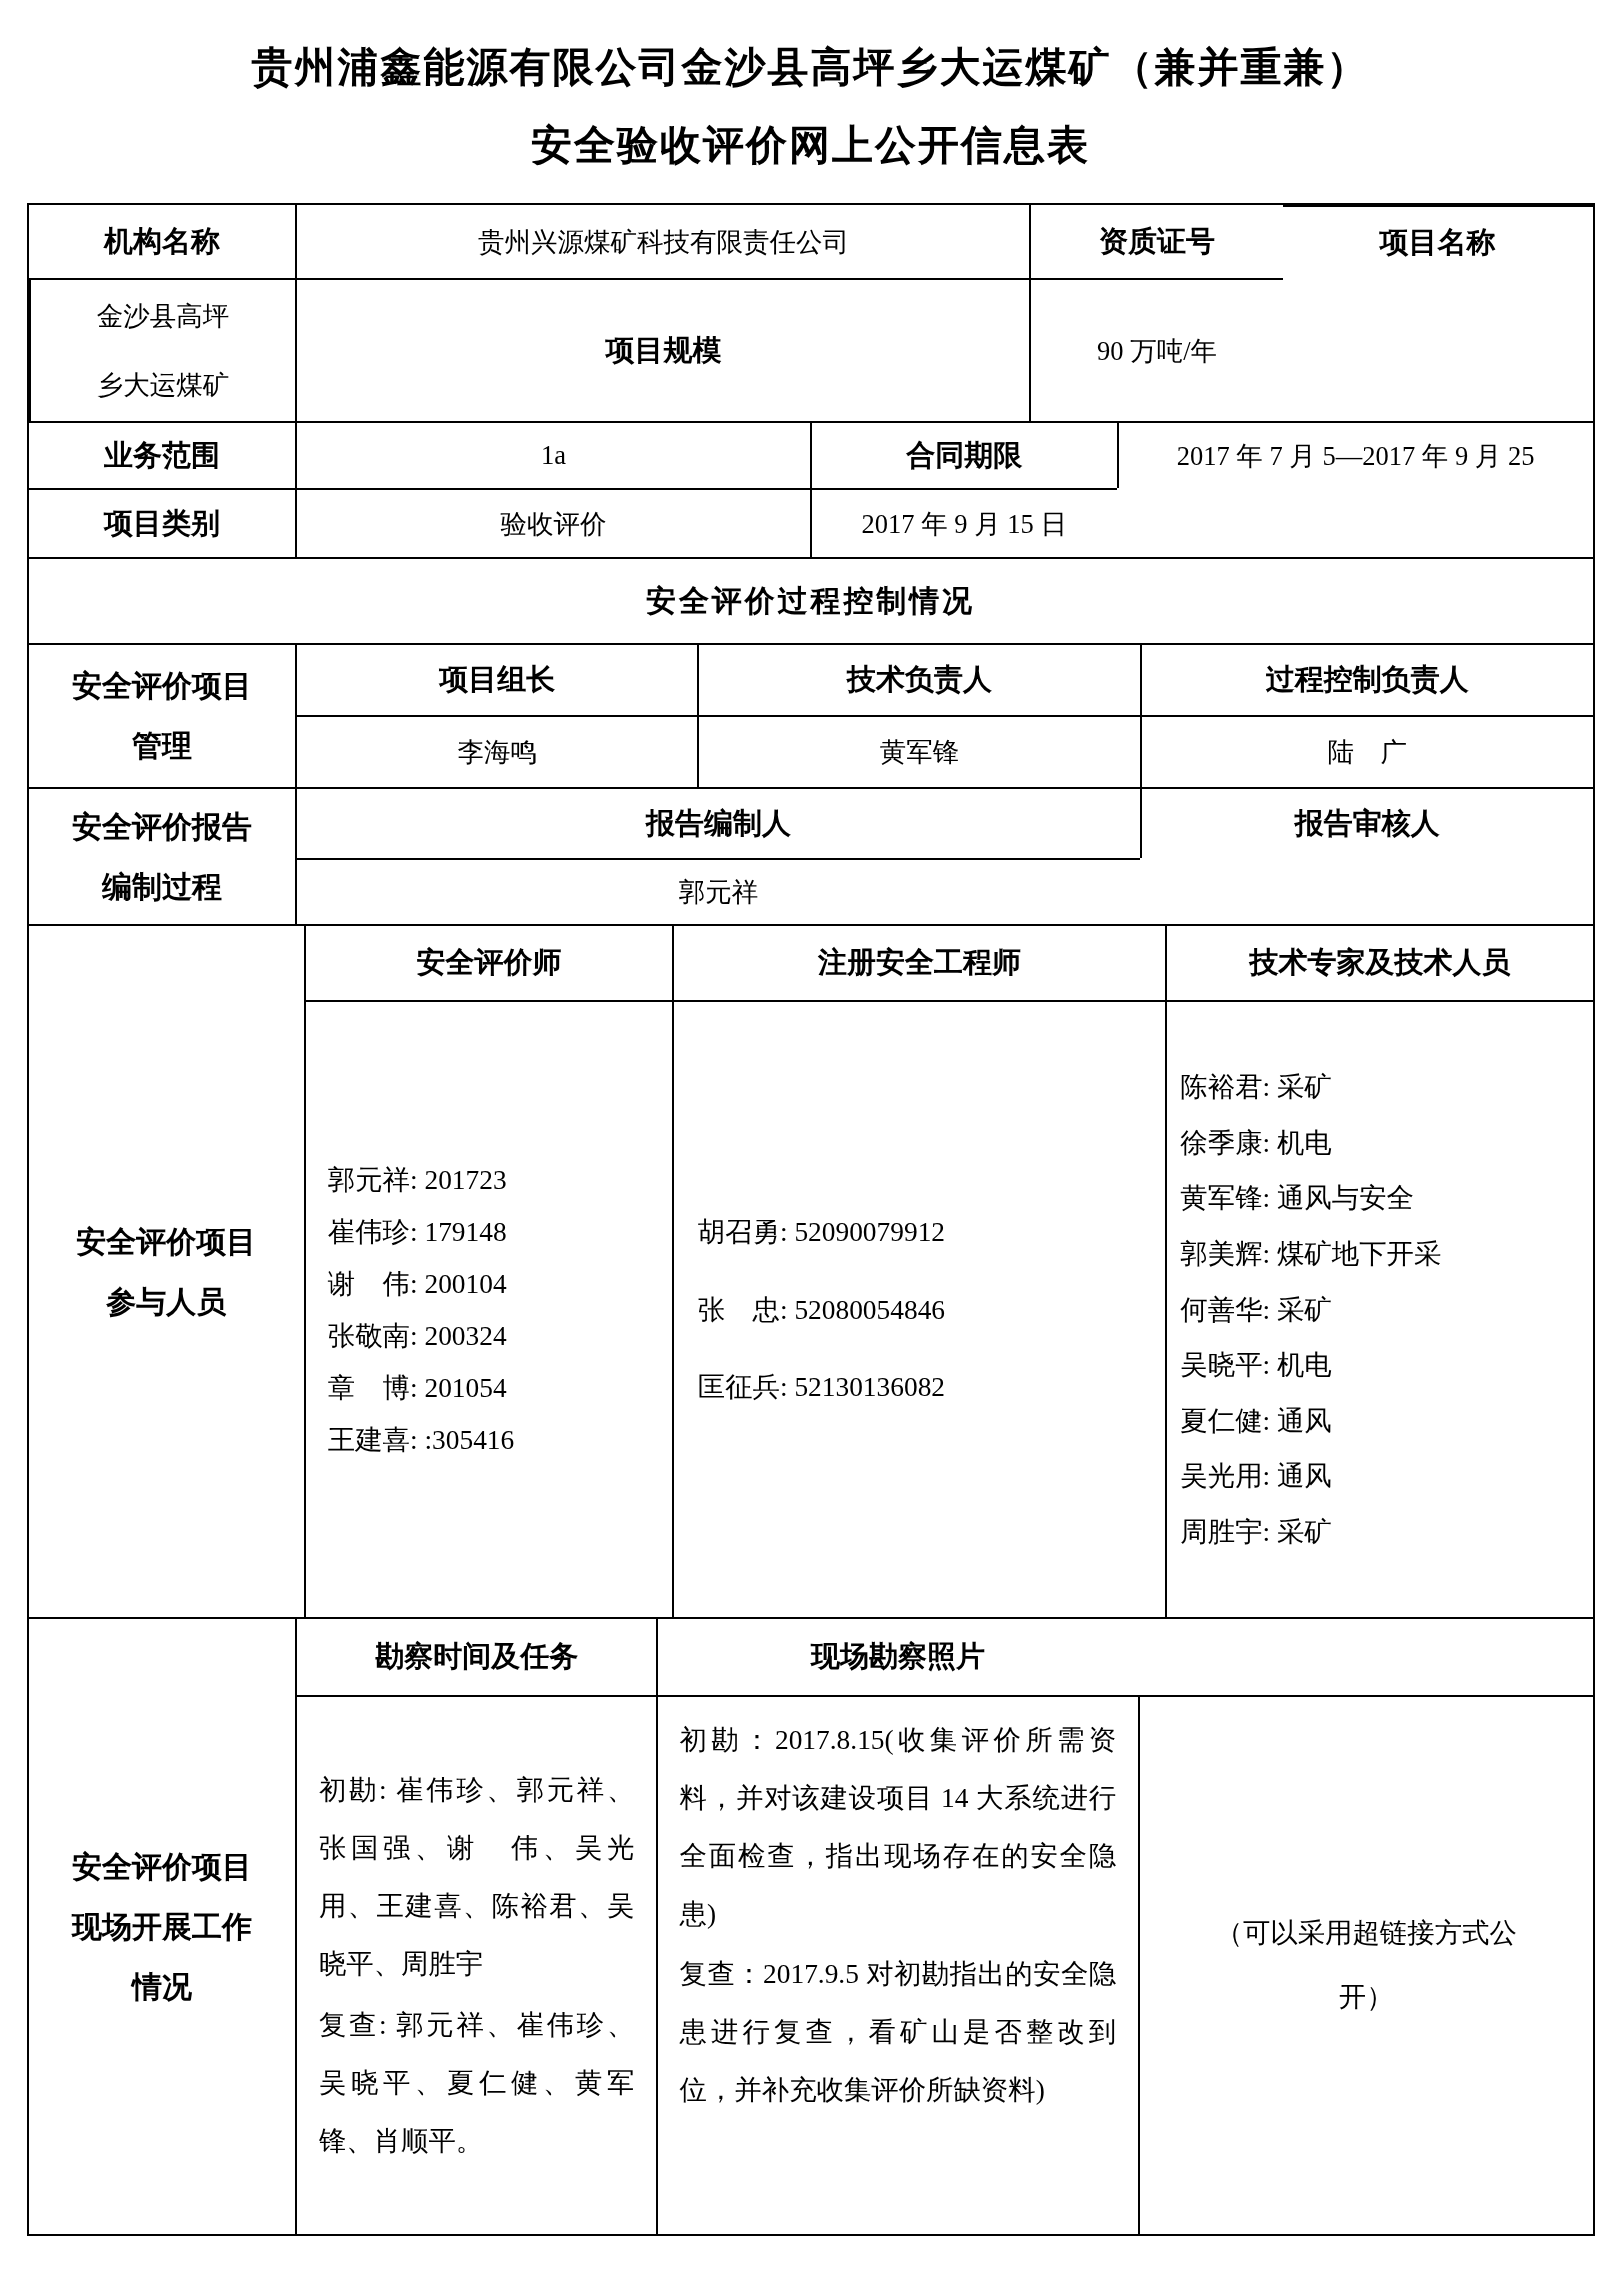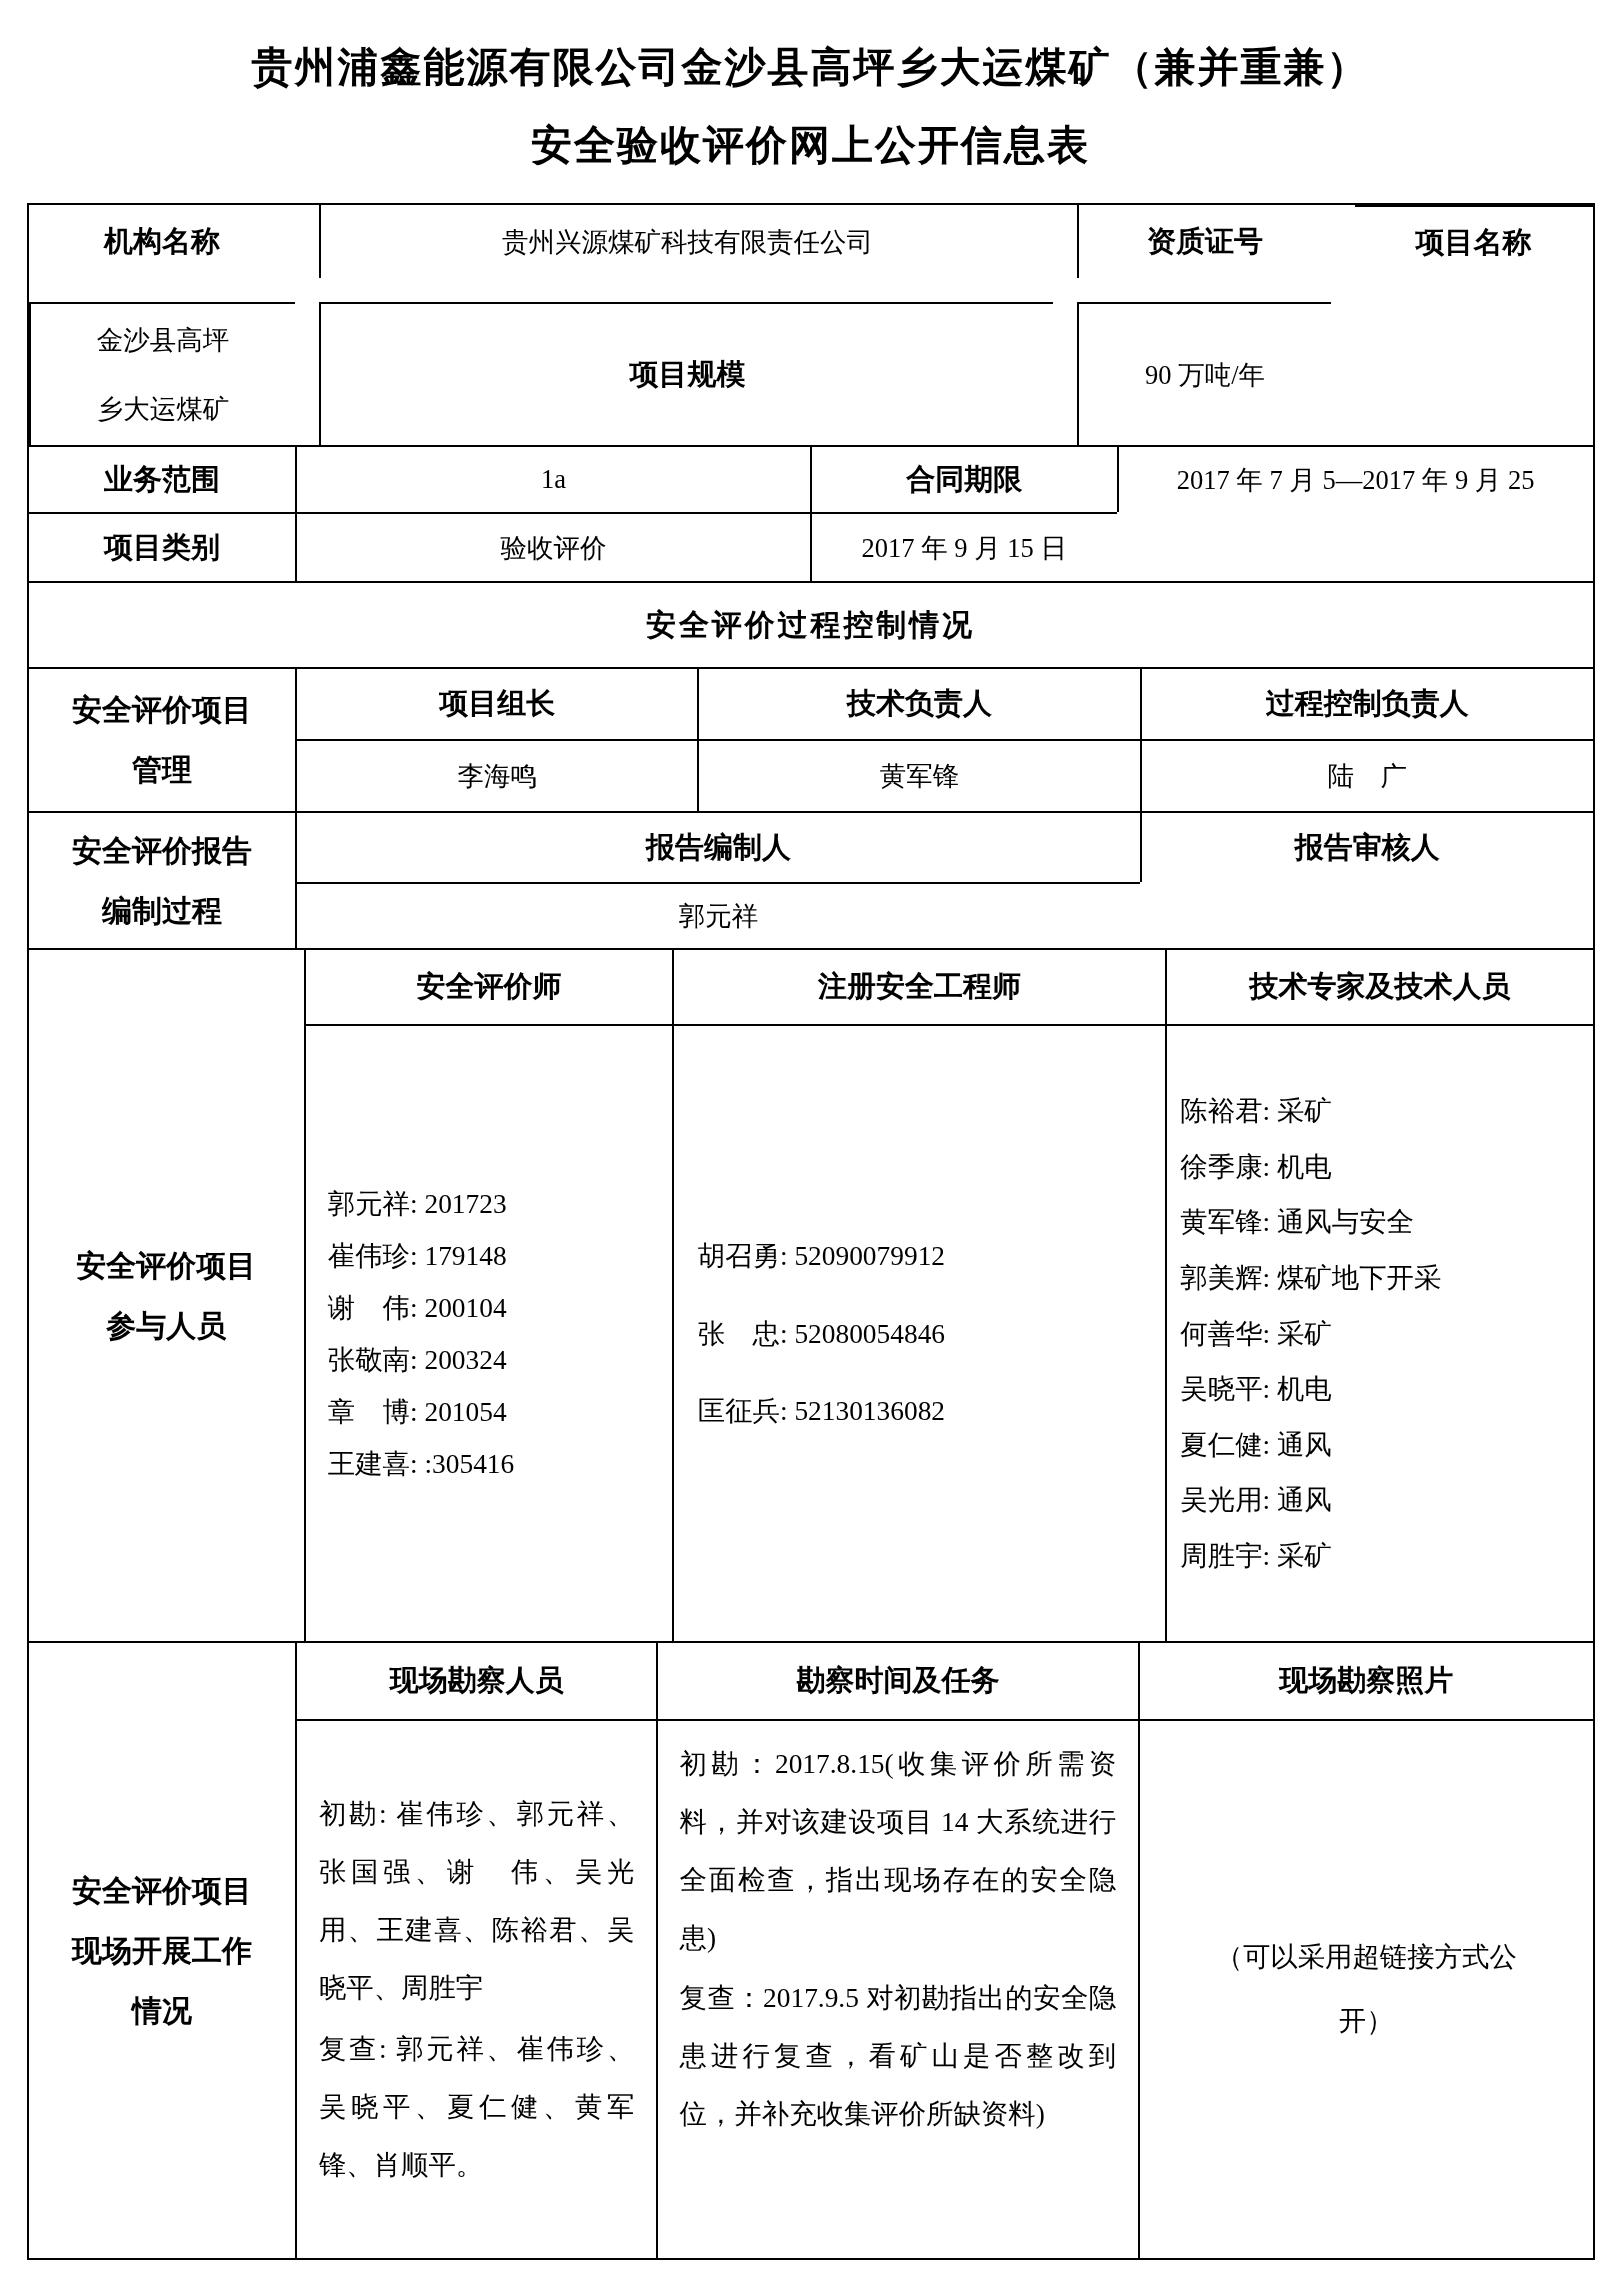--- a/index.html
+++ b/index.html
@@ -44,21 +44,21 @@
   }
   .v { font-size: 26.5px; }
   .rowlabel {
     font-family: "Liberation Sans", "DejaVu Sans", sans-serif;
     font-weight: 700; font-size: 30px;
     line-height: 2.0;
     grid-column: 1; grid-row: 1 / span 2;
   }
 
   
-  .secA { grid-template-columns: 17.06% 46.94% 16.19% 1fr; grid-template-rows: 73px 143px; gap: 24px; }
+  .secA { grid-template-columns: 17.06% 46.94% 16.19% 1fr; grid-template-rows: 73px 143px; }
   .secB { grid-template-columns: 17.06% 32.90% 19.62% 1fr; grid-template-rows: 65px 69px; }
   .secC { grid-template-columns: 1fr; grid-template-rows: 84px; }
   .secD { grid-template-columns: 17.06% 25.69% 28.31% 1fr; grid-template-rows: 70px 72px; }
   .secE { grid-template-columns: 17.06% 54.00% 1fr; grid-template-rows: 69px 66px; }
   .secF { grid-template-columns: 17.63% 23.50% 31.56% 1fr; grid-template-rows: 74px 617px; }
   .secG { grid-template-columns: 17.06% 23.06% 30.81% 1fr; grid-template-rows: 76px 539px; }
 
   .project-name { line-height: 2.6; padding: 0 63px; }
   .big-header { font-size: 30px; letter-spacing: 2.9px; }
 
@@ -169,21 +169,20 @@
         <div class="list-line">周胜宇: 采矿</div>
       </div>
   </div>
 
   <div class="sec secG">
     <div class="cell c1 r1 rowlabel">
       <div>安全评价项目</div>
       <div>现场开展工作</div>
       <div>情况</div>
     </div>
-    <div class="cell r1 h">现场勘察人员</div>
     <div class="cell r1 h">勘察时间及任务</div>
     <div class="cell r1 h">现场勘察照片</div>
     <div class="cell para-cell" style="grid-column:2">
       <div class="para">初勘: 崔伟珍、郭元祥、张国强、谢　伟、吴光用、王建喜、陈裕君、吴晓平、周胜宇</div>
       <div class="para">复查: 郭元祥、崔伟珍、吴晓平、夏仁健、黄军锋、肖顺平。</div>
     </div>
     <div class="cell para-cell top">
       <div class="para">初勘：2017.8.15(收集评价所需资料，并对该建设项目 14 大系统进行全面检查，指出现场存在的安全隐患)</div>
       <div class="para">复查：2017.9.5 对初勘指出的安全隐患进行复查，看矿山是否整改到位，并补充收集评价所缺资料)</div>
     </div>

